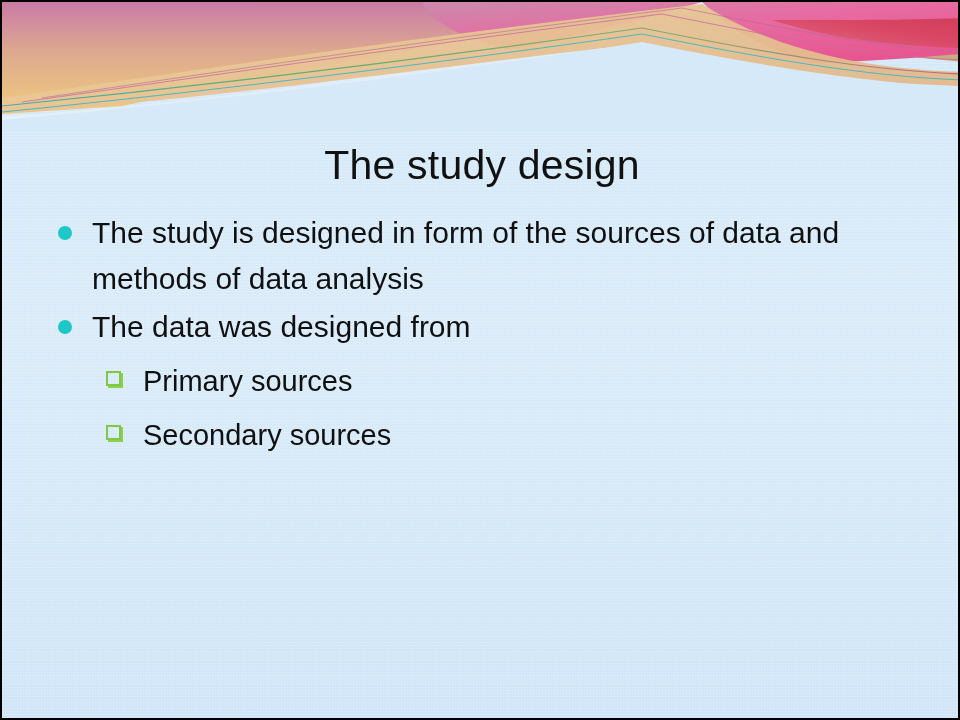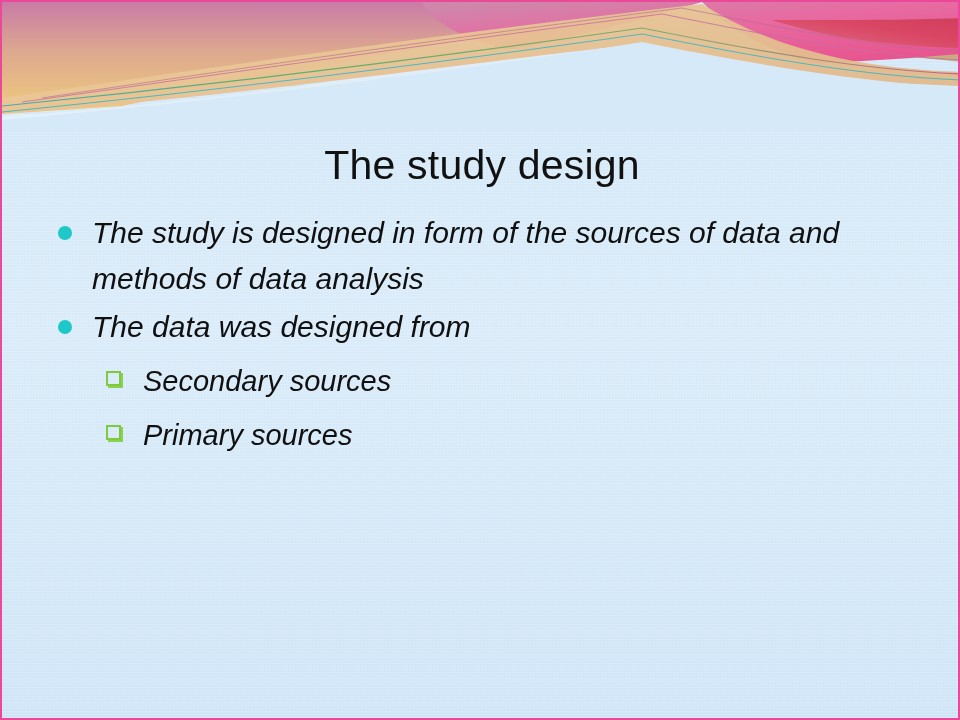--- a/index.html
+++ b/index.html
@@ -6,21 +6,21 @@
     margin: 0;
     padding: 0;
     background: #ffffff;
   }
   #slide {
     position: relative;
     width: 960px;
     height: 720px;
     overflow: hidden;
     background: #d6e9f8;
-    border: 2px solid #ec4899;
+    border: 2px solid #000000;
     box-sizing: border-box;
     font-family: "Liberation Sans", sans-serif;
   }
   
   #bg-texture {
     position: absolute;
     inset: 0;
     background:
       linear-gradient(180deg, #d2e7f8 0%, #d9ebf9 45%, #cfe5f7 100%);
   }
@@ -53,21 +53,20 @@
     font-size: 41px;
     line-height: 50px;
     color: #111111;
     letter-spacing: 0.2px;
   }
   #body-list {
     position: absolute;
     top: 208px;
     left: 46px;
     width: 880px;
-    font-style: italic;
   }
   .bullet-l1 {
     position: relative;
     padding-left: 44px;
     margin-bottom: 2px;
     font-size: 30px;
     line-height: 46px;
     color: #101010;
   }
   .bullet-l1 .dot {
@@ -181,23 +180,23 @@
         <span class="btext">data and methods of data analysis</span>
       </div>
 
       <div class="bullet-l1">
         <span class="dot"></span>
         <span class="btext">The data was designed from</span>
       </div>
 
       <div class="bullet-l2">
         <span class="square"></span>
-        <span class="btext">Secondary sources</span>
+        <span class="btext">Primary sources</span>
       </div>
 
       <div class="bullet-l2">
         <span class="square"></span>
-        <span class="btext">Primary sources</span>
+        <span class="btext">Secondary sources</span>
       </div>
 
     </div>
   </div>
 </div>
 
 </body></html>

